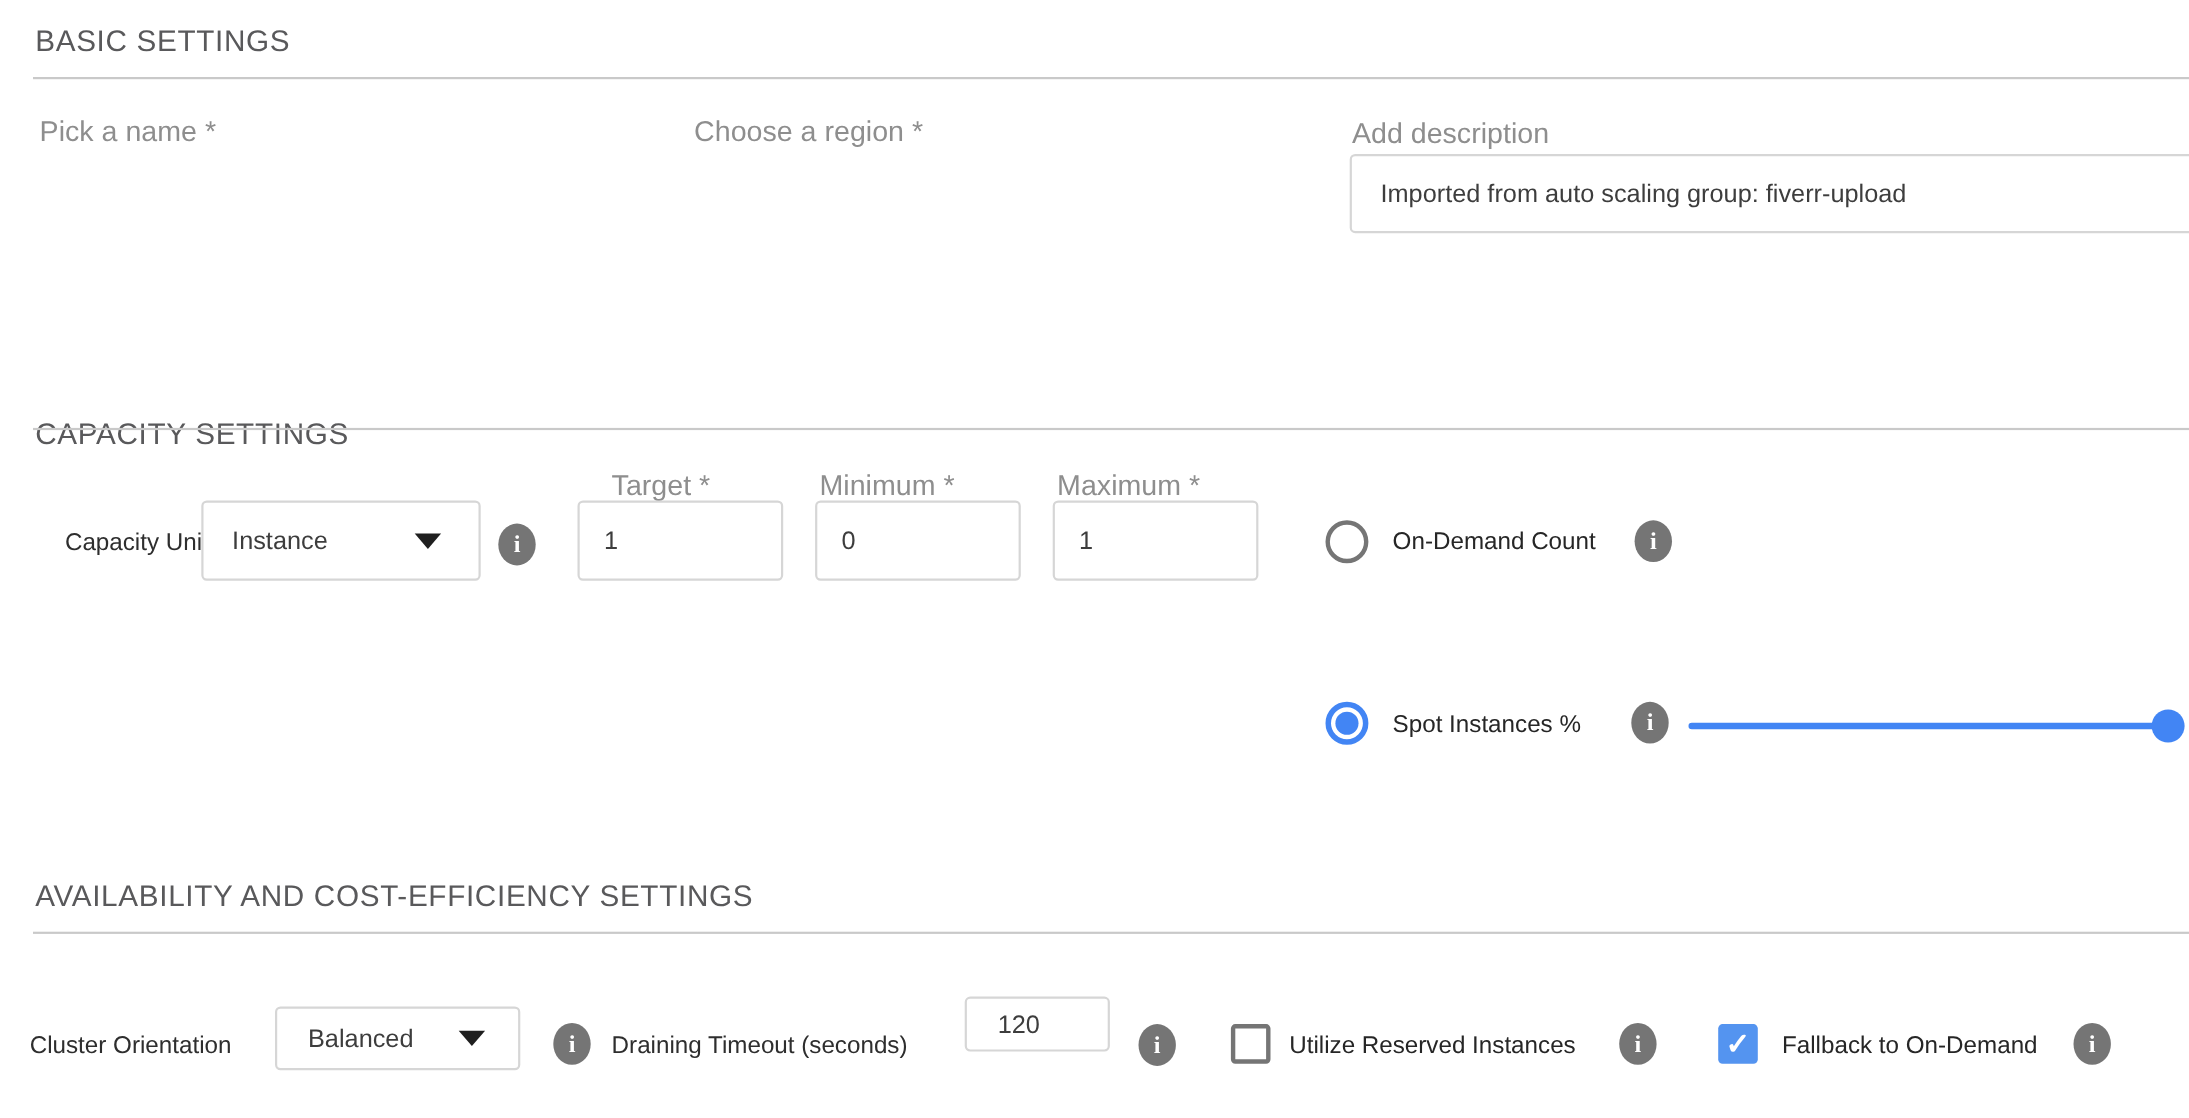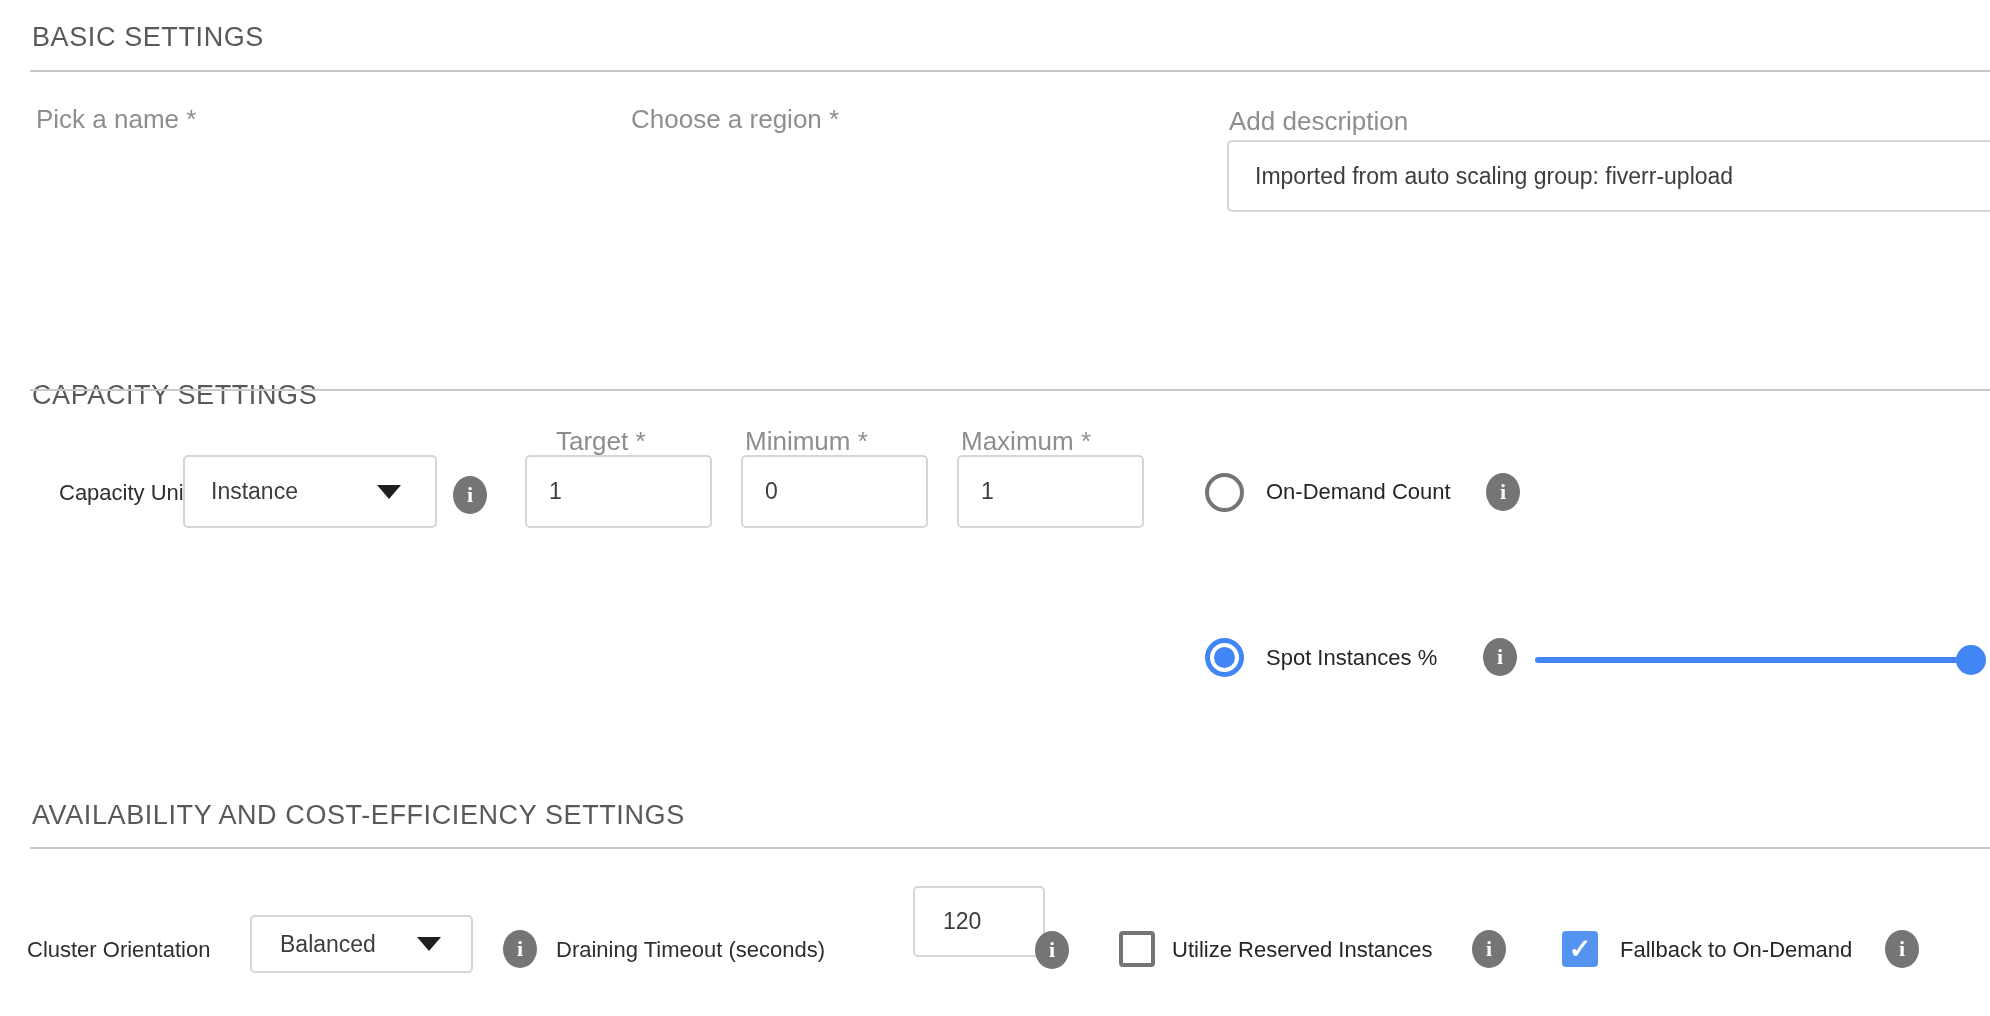--- a/index.html
+++ b/index.html
@@ -115,21 +115,21 @@
   <div class="divider" style="top:847px;"></div>
 
   <div class="inline-label" style="left:27px;top:937px;">Cluster Orientation</div>
   <div class="select-box" style="left:250px;top:915px;width:223px;height:58px;padding:0 30px 0 28px;">
     <span class="select-value">Balanced</span>
     <span class="caret"></span>
   </div>
   <div class="info-icon" style="left:503px;top:930px;">i</div>
 
   <div class="inline-label" style="left:556px;top:937px;">Draining Timeout (seconds)</div>
-  <input class="text-input" style="left: 877px; top: 886px; width: 132px; height: 71px; padding-left: 28px; margin-left: 36px;" type="text" value="120">
+  <input class="text-input" style="left: 877px; top: 906px; width: 132px; height: 50px; padding-left: 28px;" type="text" value="120">
   <div class="info-icon" style="left:1035px;top:931px;">i</div>
 
   <div class="checkbox unchecked" style="left:1119px;top:931px;"></div>
   <div class="option-label" style="left:1172px;top:937px;">Utilize Reserved Instances</div>
   <div class="info-icon" style="left:1472px;top:930px;">i</div>
 
   <div class="checkbox checked" style="left:1562px;top:931px;">
     <span>✓</span>
   </div>
   <div class="option-label" style="left:1620px;top:937px;">Fallback to On-Demand</div>

